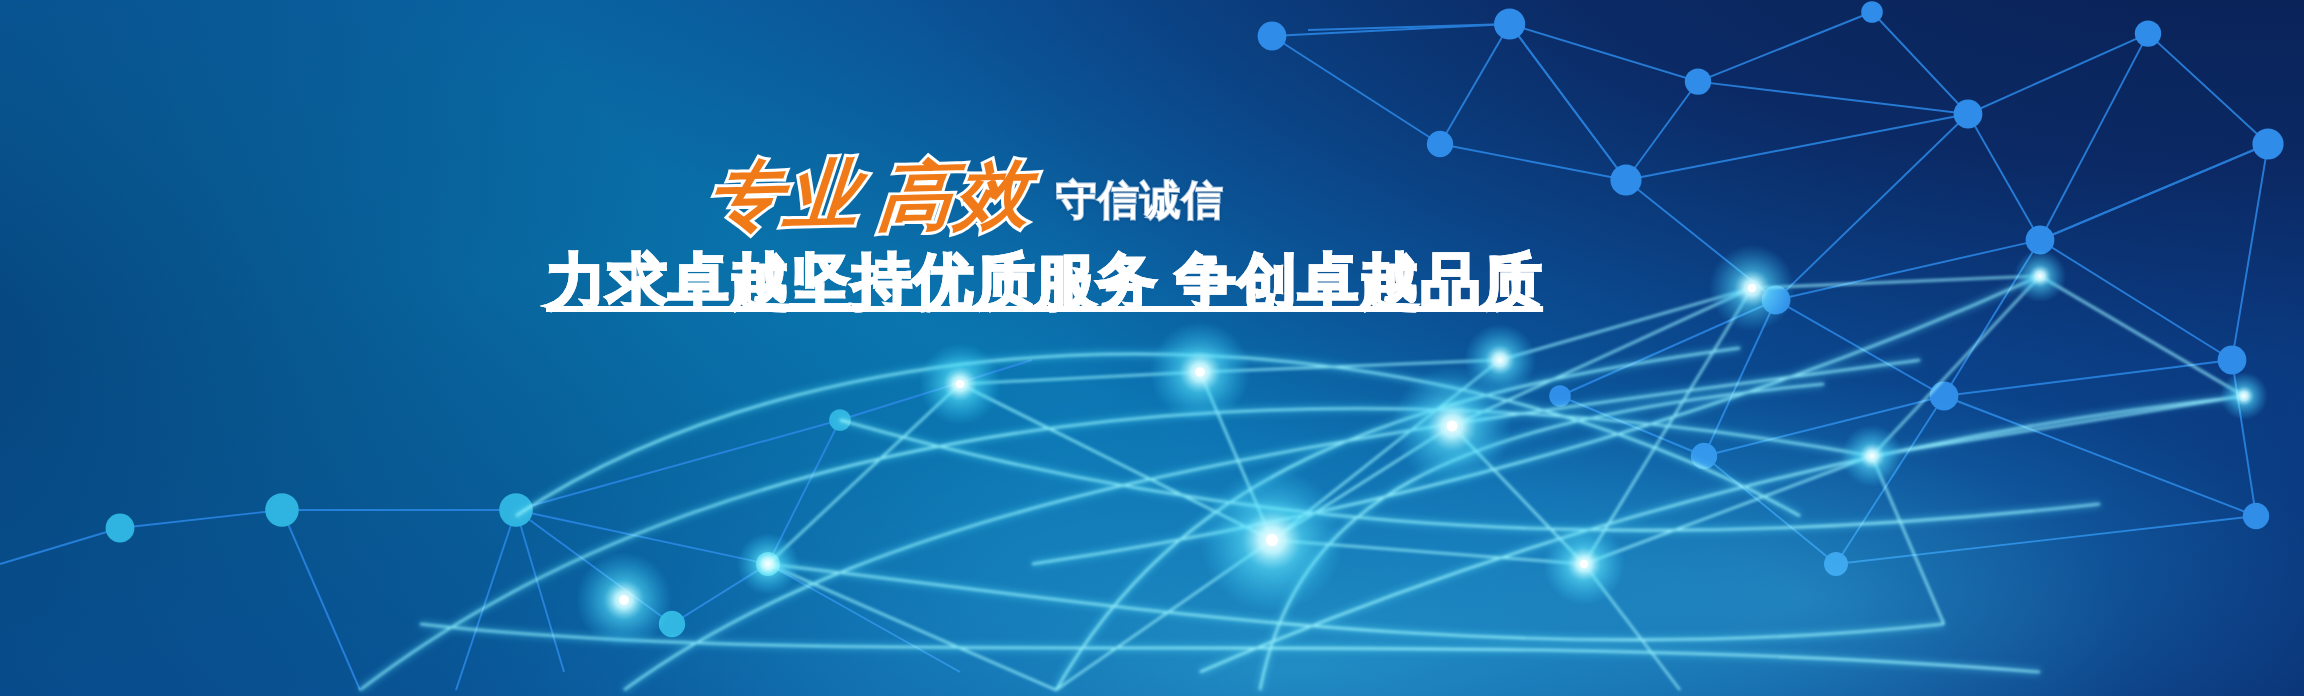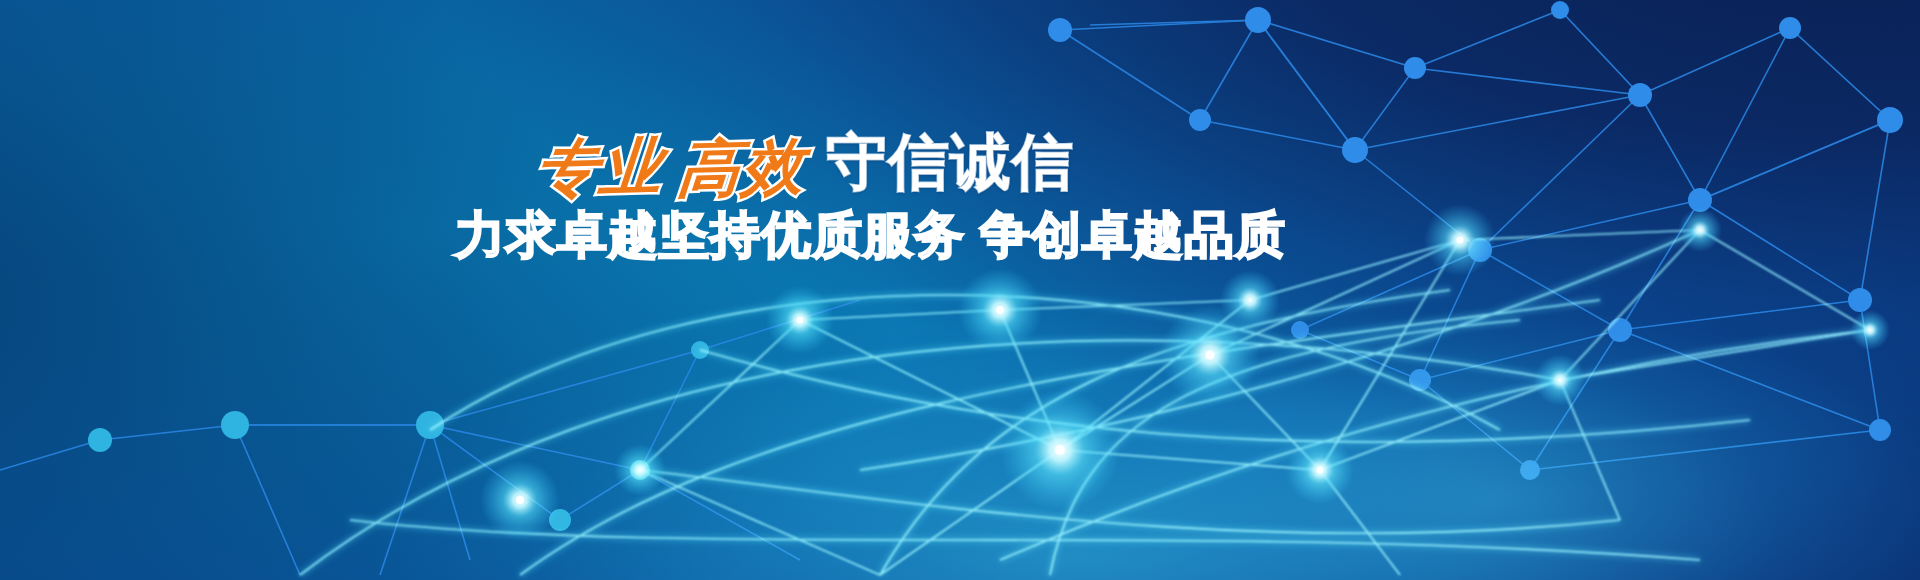--- a/index.html
+++ b/index.html
@@ -68,37 +68,38 @@
     -webkit-text-stroke:5px #ffffff;
     paint-order:stroke fill;
     text-shadow:0 0 2px rgba(255,255,255,.9);
     margin-right:14px;
     vertical-align:-4px;
   }
   .kw2{ margin-right:20px; }
   .wt{
     display:inline-block;
     color:#ffffff;
-    font-size:61px;
+    font-size:34px;
     font-weight:700;
     letter-spacing:1px;
     -webkit-text-stroke:1.5px rgba(215,238,255,.85);
     paint-order:stroke fill;
     text-shadow:0 1px 3px rgba(4,40,90,.45);
     vertical-align:2px;
   }
   .line2{
     display:block;
     margin-top:14px;
     font-size:50px;
     font-weight:700;
     letter-spacing:1px;
     color:transparent;
     -webkit-text-stroke:2.2px #ffffff;
     text-shadow:0 0 1px rgba(255,255,255,.35);
+    text-decoration:underline;
   }
 </style>
 </head>
 <body>
 
 <div id="banner">
 
   <div class="bg-base"></div>
   <div class="bg-left-dark"></div>
   <div class="bg-topright"></div>

